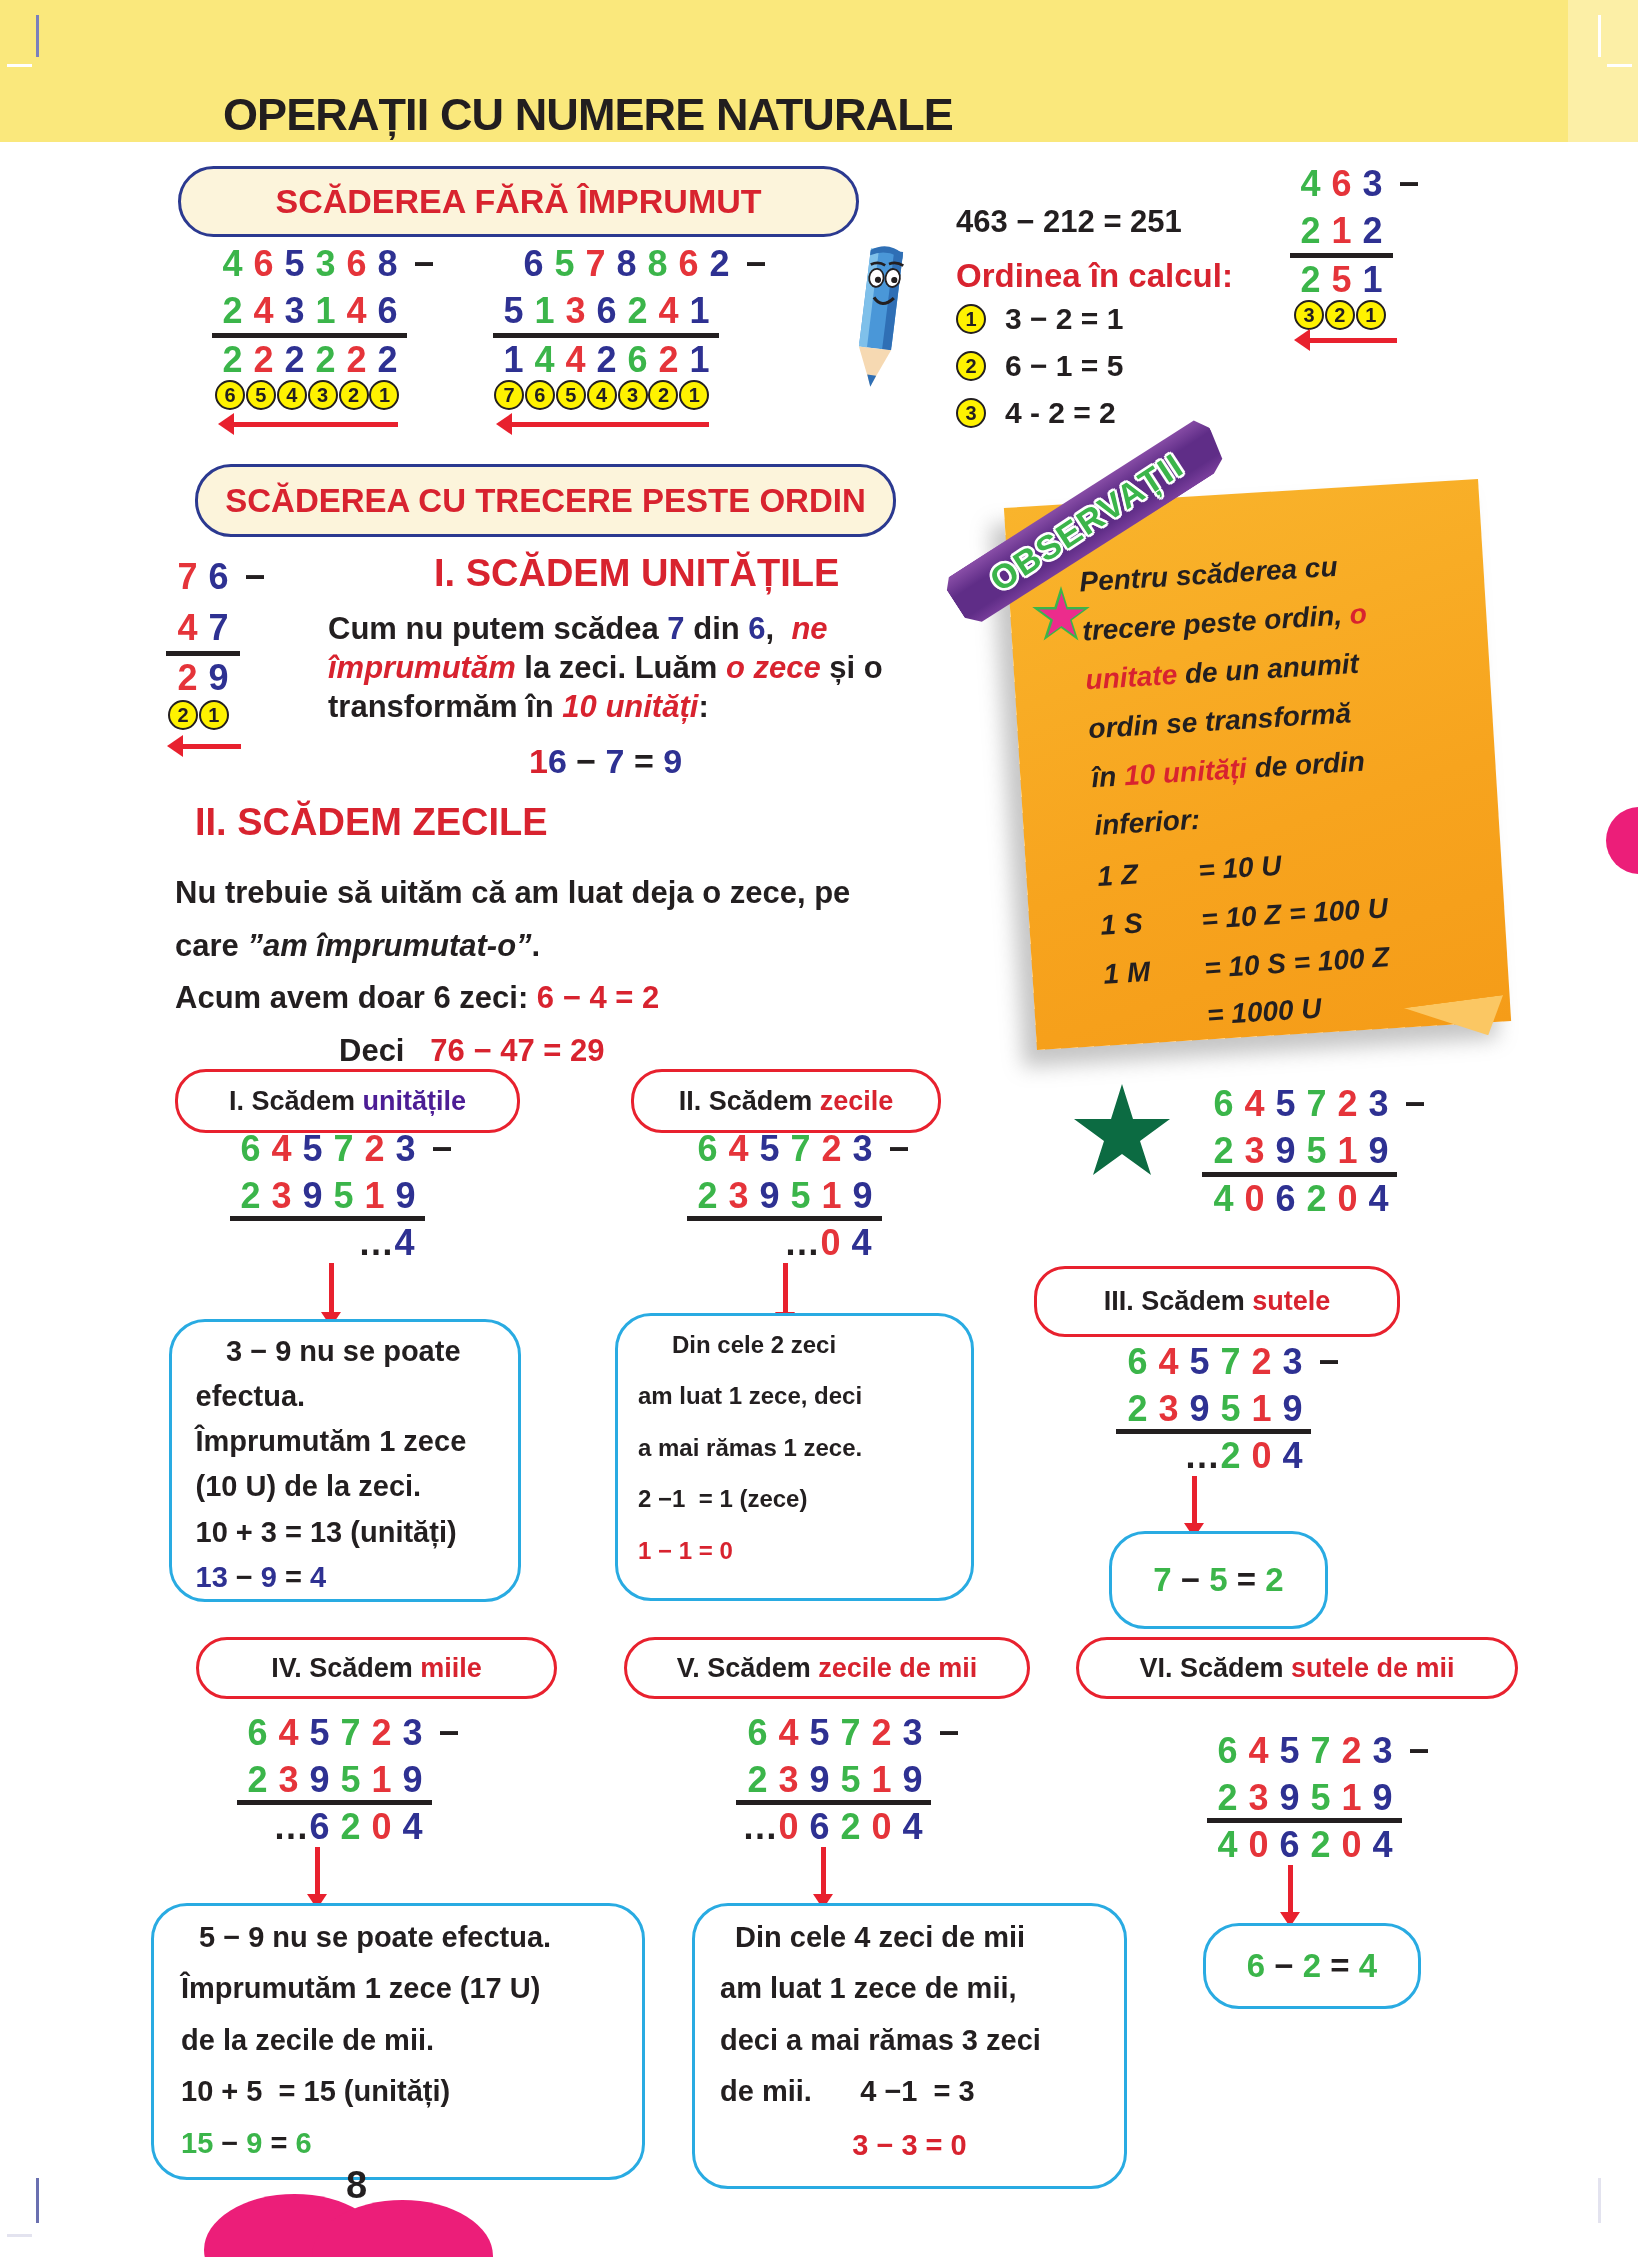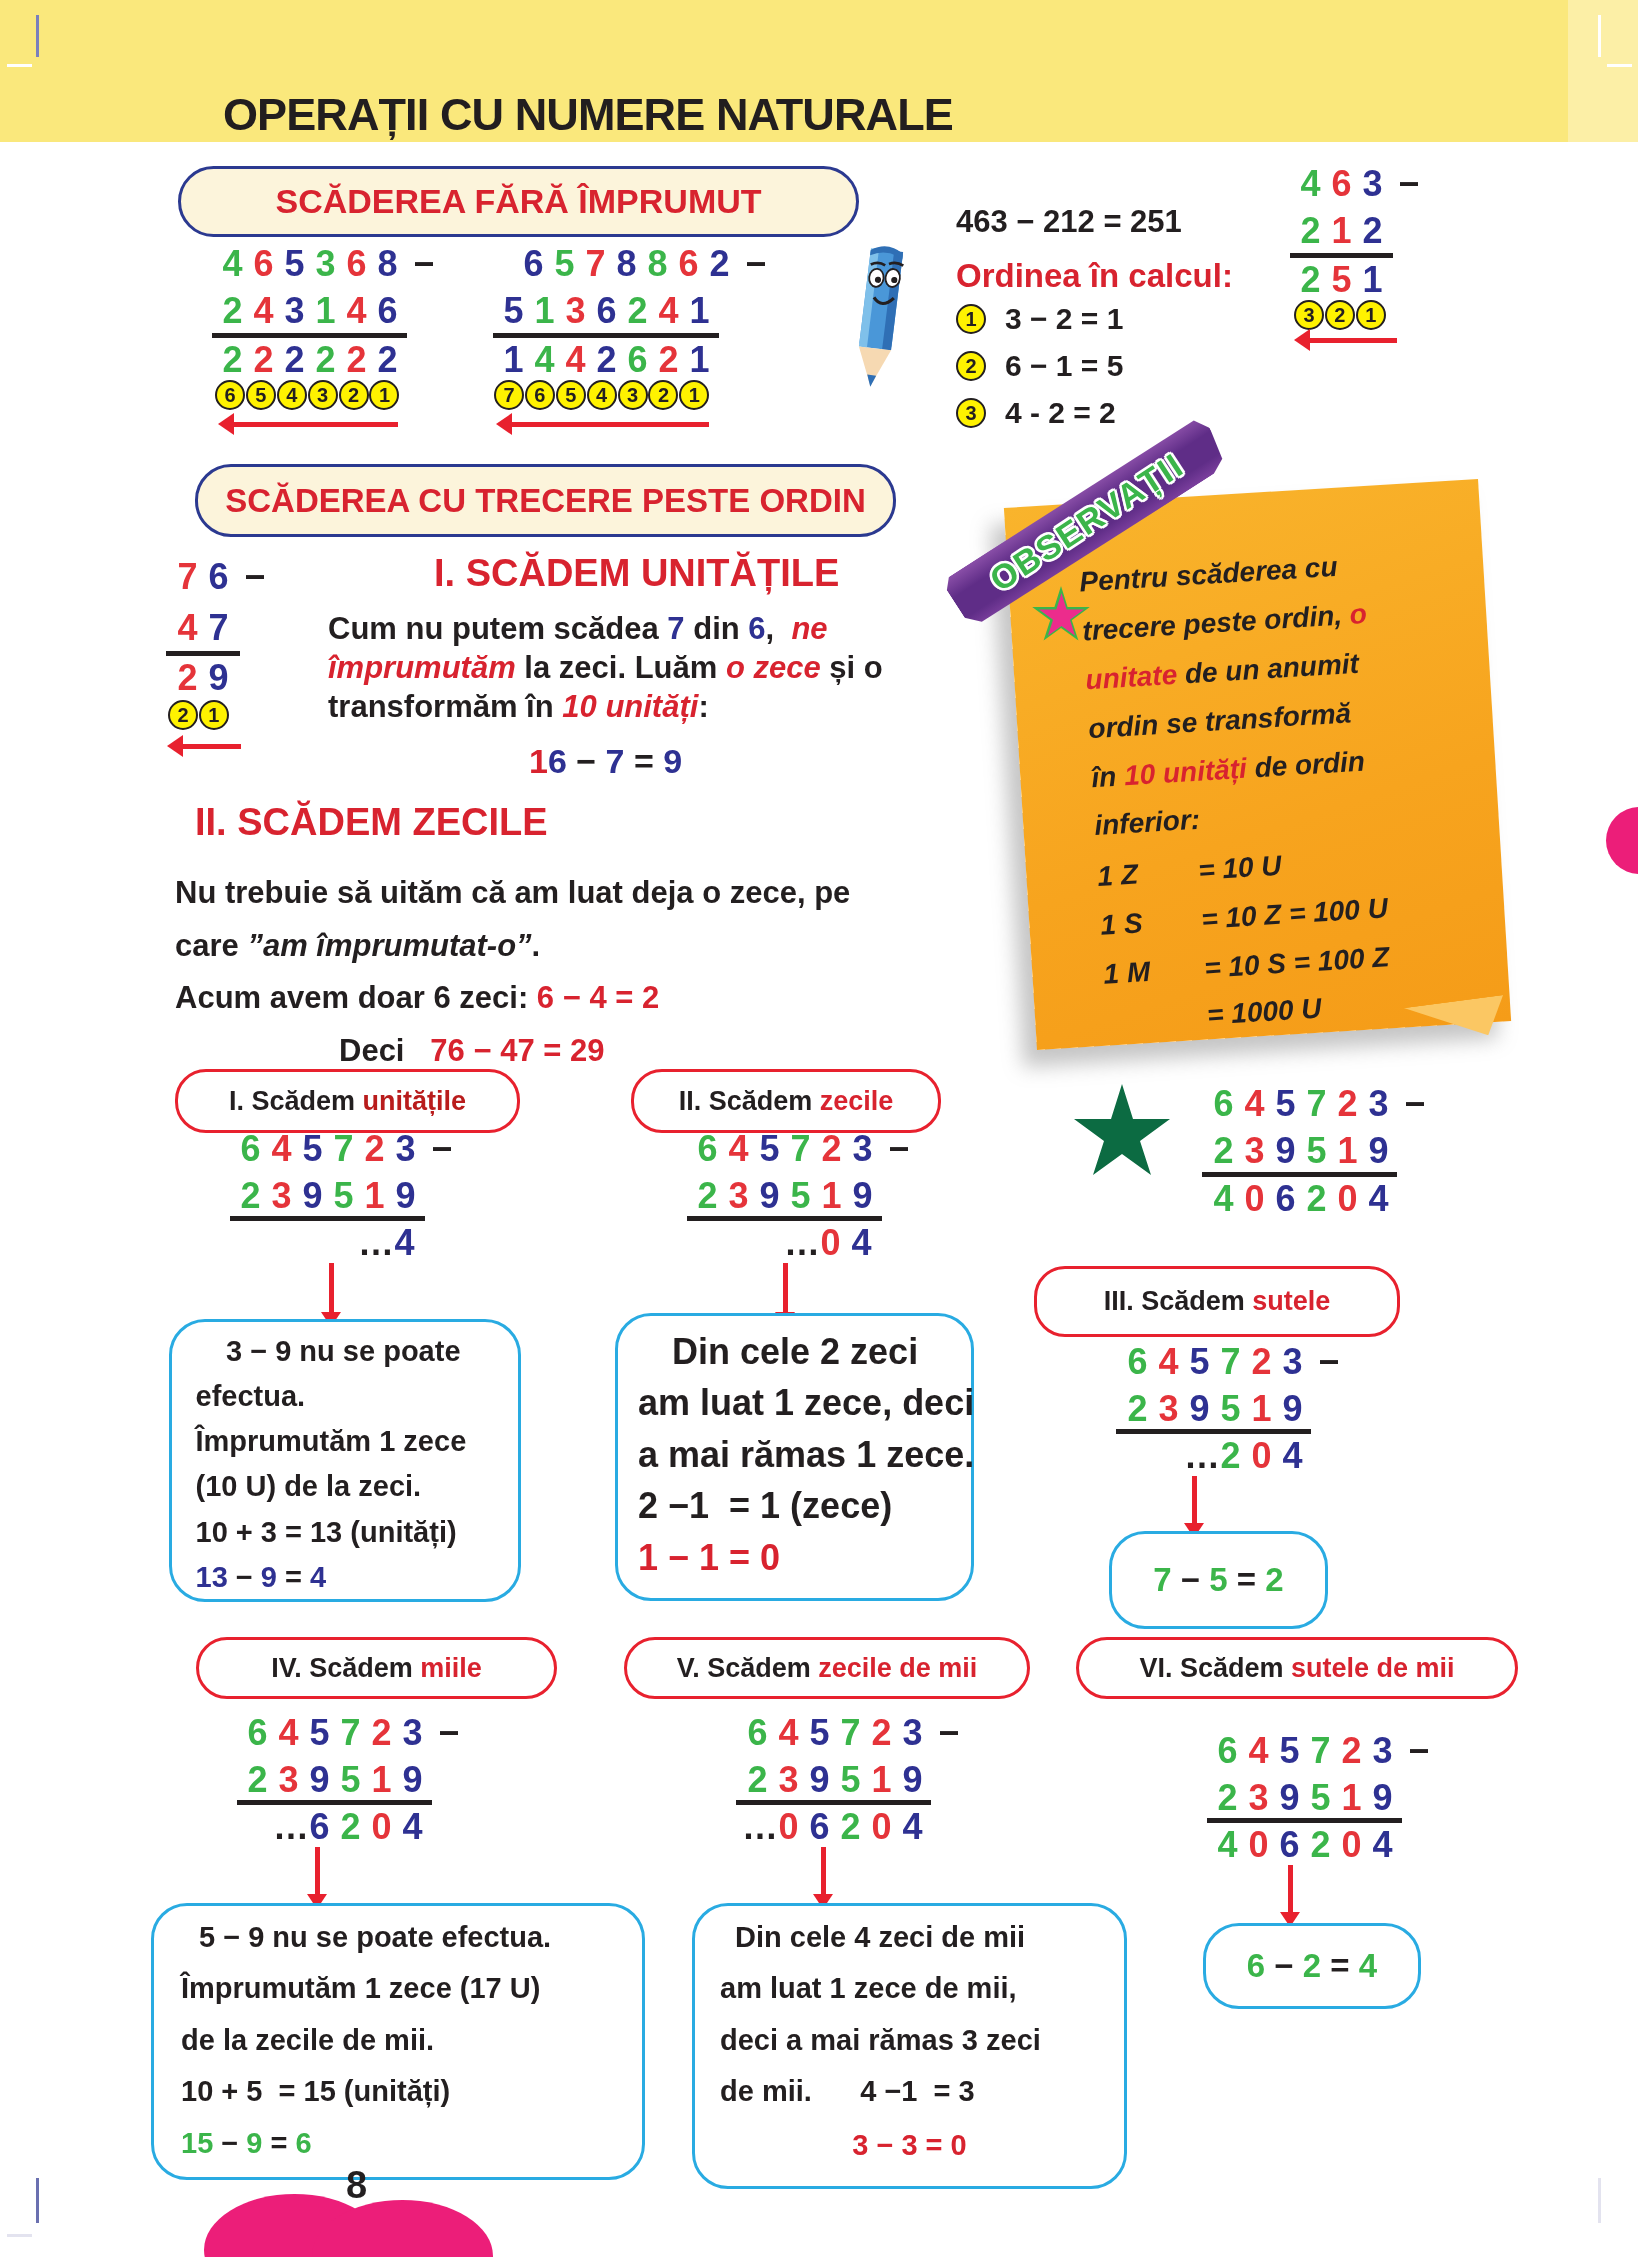--- a/index.html
+++ b/index.html
@@ -31,21 +31,21 @@
   .arr-down::after{content:'';position:absolute;left:-8.1px;bottom:-12.7px;width:0;height:0;border-left:10px solid transparent;border-right:10px solid transparent;border-top:15.4px solid #E8212E;}
   
   .para{position:absolute;font-size:31px;font-weight:bold;color:#231F20;white-space:pre;line-height:1;}
   .c-dark{color:#231F20;}.c-red{color:#D8232F;}.c-blue{color:#2E3192;}.c-green{color:#3BB54A;}
   .it{font-style:italic;}
   .red-h{position:absolute;font-size:38px;font-weight:bold;color:#D8232F;white-space:pre;}
   
   .ostep{position:absolute;display:flex;align-items:center;gap:18px;font-size:30px;font-weight:bold;color:#231F20;white-space:pre;}
   
   .step-head{position:absolute;background:#fff;border:3.6px solid #E8212E;border-radius:31px;display:flex;align-items:center;justify-content:center;font-weight:bold;font-size:27px;color:#231F20;white-space:pre;}
-  .w-blue{color:#b91c1c;white-space:pre;}
+  .w-blue{color:#4c1d95;white-space:pre;}
   .w-red{color:#D8232F;white-space:pre;}
   
   .blue-box{position:absolute;background:#fff;border:3.6px solid #29ABE2;border-radius:36px;font-size:29px;font-weight:bold;color:#231F20;}
   .blue-box.center{display:flex;align-items:center;justify-content:center;font-size:33px;}
   .bline{position:absolute;white-space:pre;line-height:1.15;}
   .ctr{left:50% !important;transform:translateX(-50%);}
   
   .ribbon{position:absolute;left:932px;top:493px;width:309px;height:58px;background:linear-gradient(180deg,#8A4FA8 0%,#5F2D87 35%,#5F2D87 75%,#7B3F9D 100%);transform:rotate(-33deg);display:flex;align-items:center;justify-content:center;clip-path:polygon(0 18%,3% 0,97% 4%,100% 30%,98% 86%,93% 100%,4% 96%,0 74%);}
   .ribbon span{font-size:34px;font-weight:bold;letter-spacing:1.8px;color:#3BB54A;
     text-shadow:-1.8px -1.8px 0 #fff,1.8px -1.8px 0 #fff,-1.8px 1.8px 0 #fff,1.8px 1.8px 0 #fff,0 2.7px 0 #fff,0 -2.7px 0 #fff,2.7px 0 0 #fff,-2.7px 0 0 #fff;}
@@ -200,21 +200,21 @@
   </div>
 
   <div class="step-head" style="left:631px;top:1069px;width:304px;height:58px;">
     <span>II. Scădem </span><span class="w-red">zecile</span>
   </div>
   <div class="drow" style="left:692px;top:1131px;"><span class="cell d-green">6</span><span class="cell d-red">4</span><span class="cell d-blue">5</span><span class="cell d-green">7</span><span class="cell d-red">2</span><span class="cell d-blue">3</span><span class="sp"></span><span class="mn">−</span></div>
   <div class="drow" style="left:692px;top:1178px;"><span class="cell d-green">2</span><span class="cell d-red">3</span><span class="cell d-blue">9</span><span class="cell d-green">5</span><span class="cell d-red">1</span><span class="cell d-blue">9</span></div>
   <div class="rule" style="left:687px;top:1216px;width:195px;"></div>
   <div class="drow" style="left:692px;top:1225px;margin-left:92px;"><span class="cell d-dark">…</span><span class="cell d-red">0</span><span class="cell d-blue">4</span></div>
   <div class="arr-down" style="left:783px;top:1263px;height:51px;"></div>
-  <div class="blue-box" style="left:615px;top:1313px;width:353px;height:282px;font-size:36px;">
+  <div class="blue-box" style="left:615px;top:1313px;width:353px;height:282px;font-size:24px;">
     <div class="bline" style="left:54px;top:14.5px;"><span class="c-dark">Din cele 2 zeci</span></div>
     <div class="bline" style="left:20px;top:66px;"><span class="c-dark">am luat 1 zece, deci</span></div>
     <div class="bline" style="left:20px;top:118px;"><span class="c-dark">a mai rămas 1 zece.</span></div>
     <div class="bline" style="left:20px;top:169px;"><span class="c-dark">2 −1  = 1 (zece)</span></div>
     <div class="bline" style="left:20px;top:221px;"><span class="c-red">1 − 1 = 0</span></div>
   </div>
 
   <div class="step-head" style="left:1034px;top:1266px;width:360px;height:65px;">
     <span>III. Scădem </span><span class="w-red">sutele</span>
   </div>

